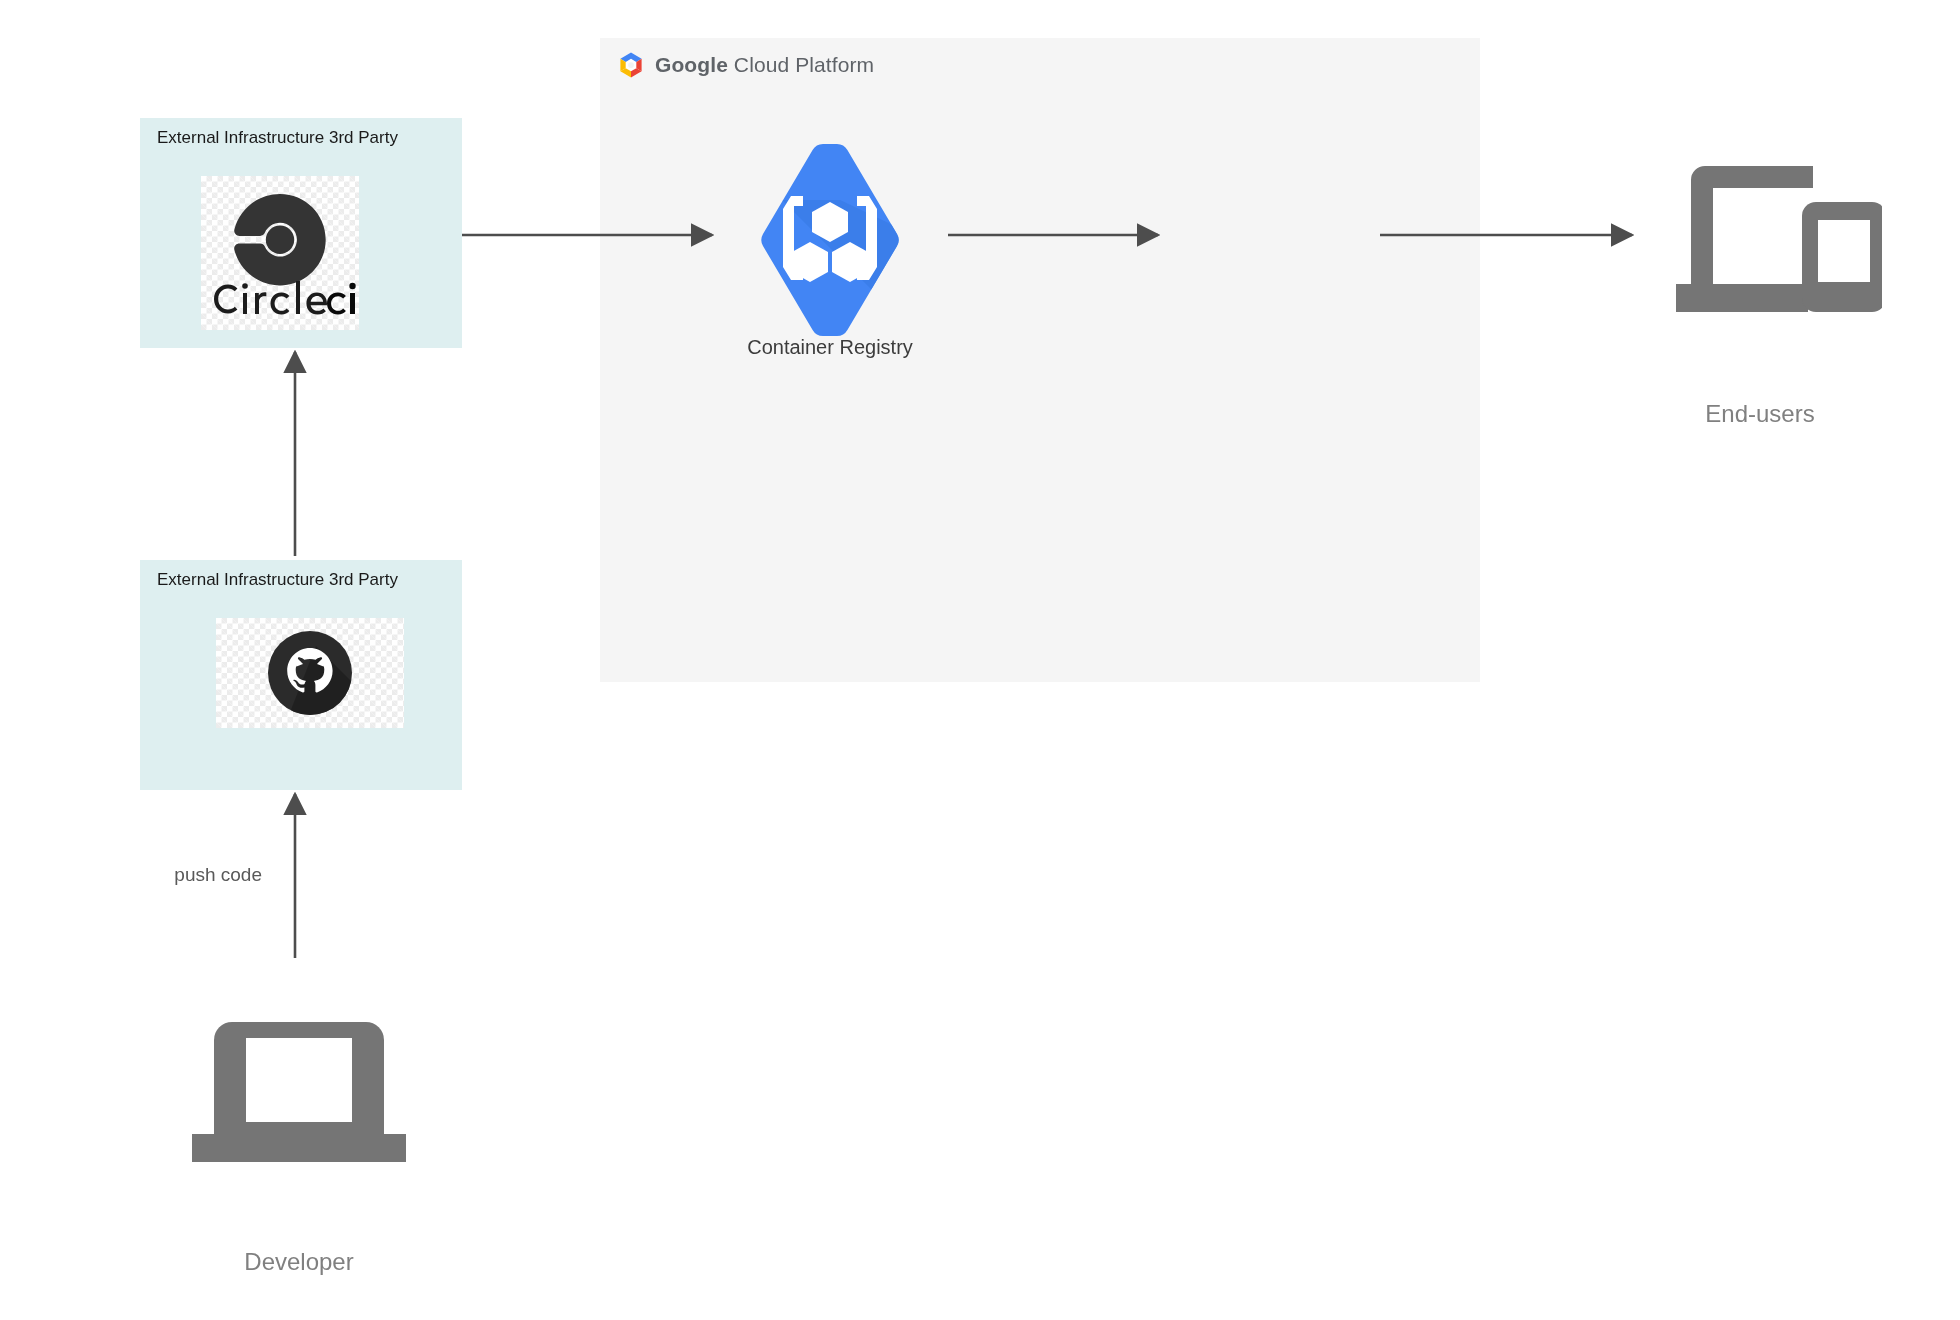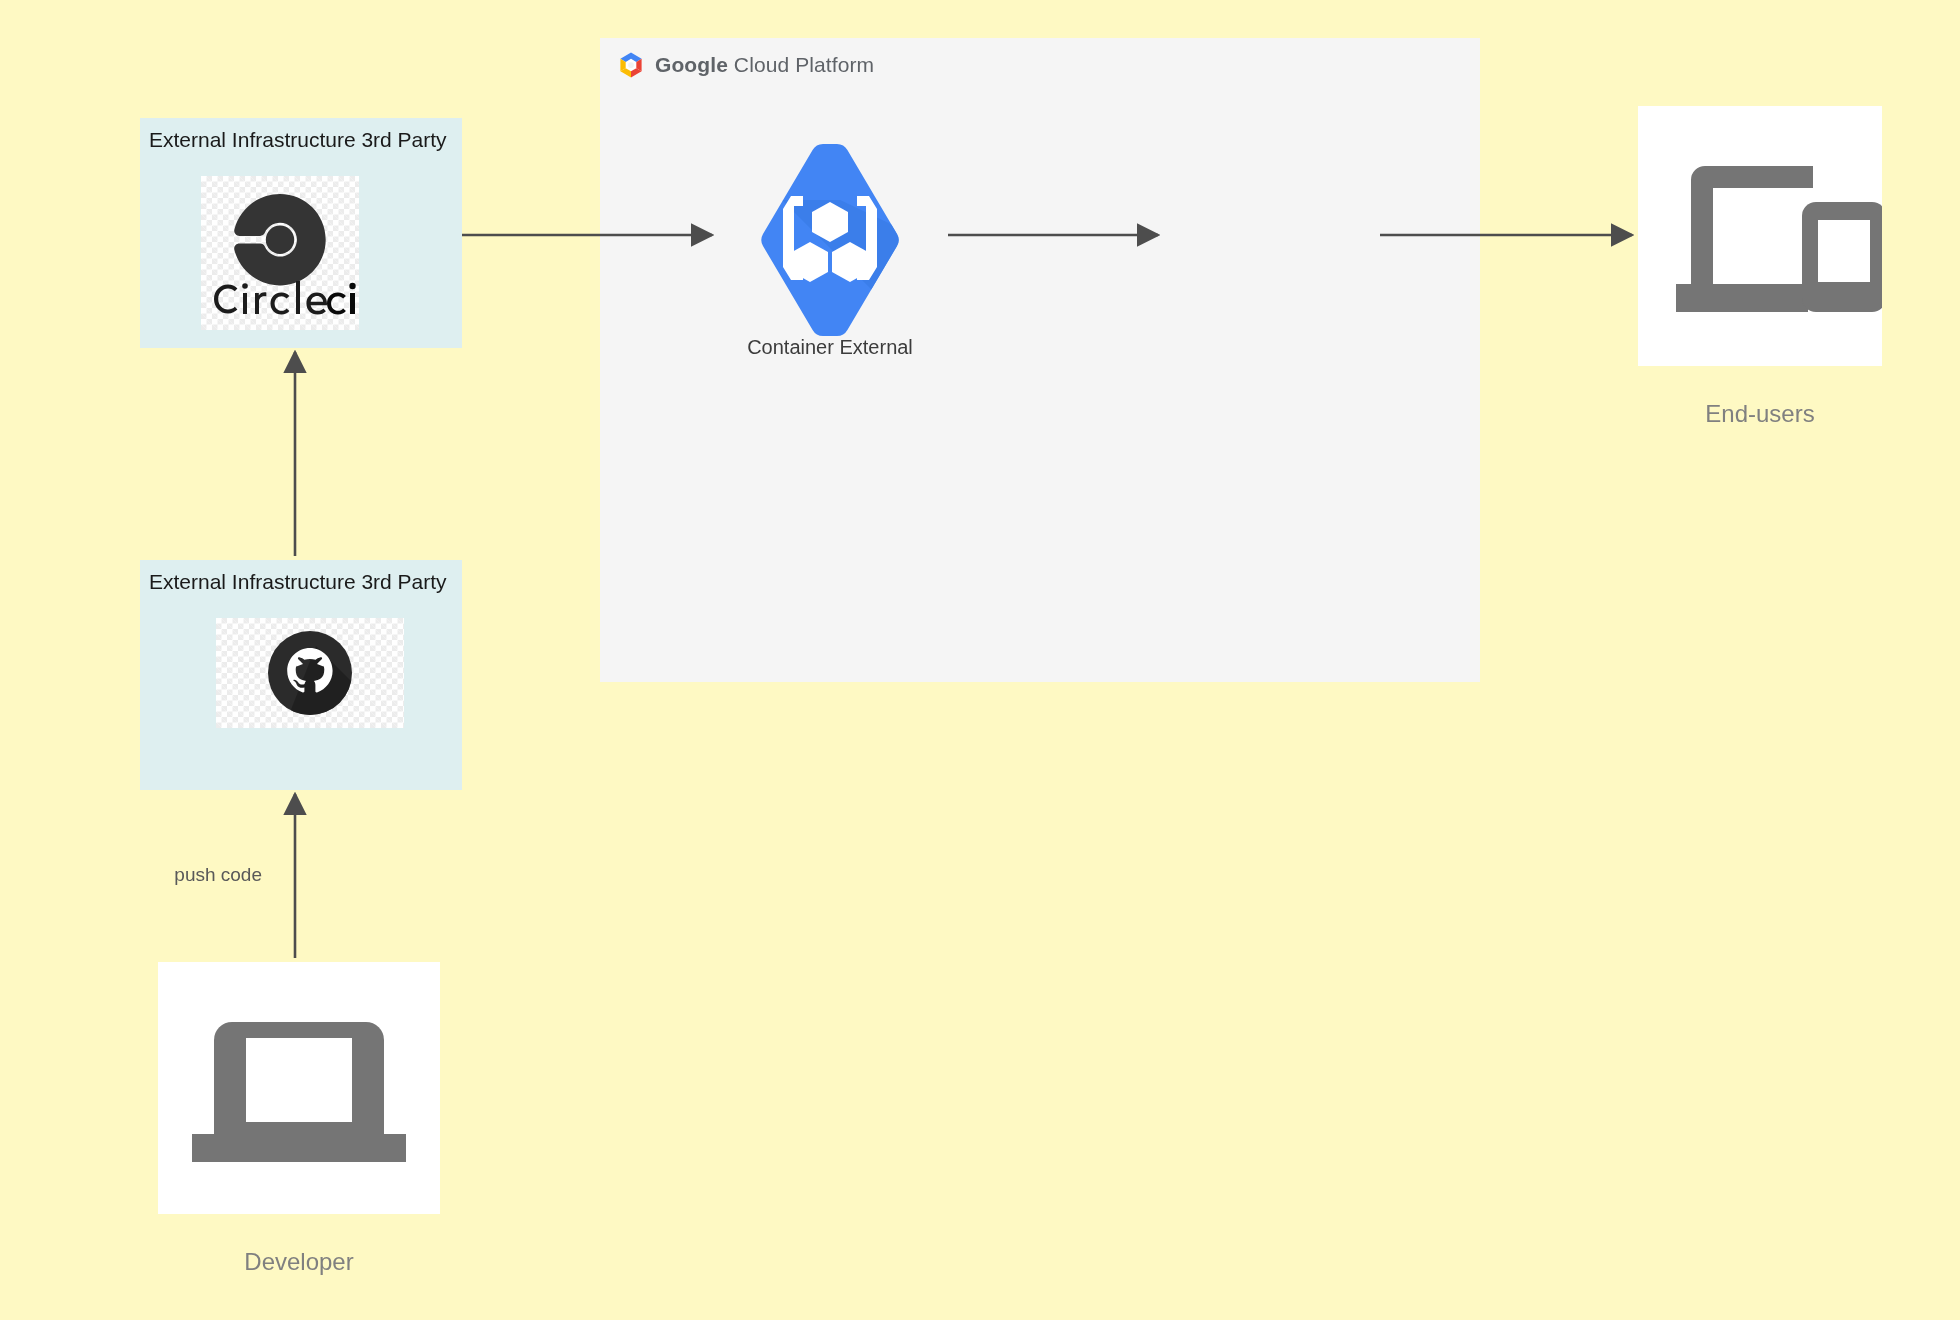--- a/index.html
+++ b/index.html
@@ -4,21 +4,21 @@
 <style>
   html, body {
     margin: 0;
     padding: 0;
     background: #000000;
   }
   #stage {
     position: relative;
     width: 1960px;
     height: 1320px;
-    background: #fef9c3;
+    background: #ffffff;
     font-family: "Liberation Sans", sans-serif;
     overflow: hidden;
   }
   .abs { position: absolute; }
 
   
   #gcp-panel {
     left: 600px;
     top: 38px;
     width: 880px;
@@ -41,23 +41,23 @@
     white-space: nowrap;
   }
   .gcp-title .g-bold { color: #5f6368; font-weight: bold; }
 
   
   .party-box {
     background: #deeff0;
   }
   .party-label {
     position: absolute;
-    left: 9px;
+    left: 17px;
     top: 10px;
-    font-size: 21px;
+    font-size: 17px;
     color: #1a1a1a;
     white-space: nowrap;
   }
   .logo-plate {
     position: absolute;
     background-color: #ffffff;
     background-image:
       linear-gradient(45deg, #ececec 25%, transparent 25%, transparent 75%, #ececec 75%),
       linear-gradient(45deg, #ececec 25%, transparent 25%, transparent 75%, #ececec 75%);
     background-size: 11px 11px;
@@ -139,21 +139,21 @@
           <path d="M62 62 L200 200 L200 100 L120 62 Z" fill="#3a7de8" opacity="0.85"></path>
         </g>
         <g fill="#ffffff">
           <path d="M83 58 L71 58 L63 71 L63 129 L71 142 L83 142 L83 132 L74 132 L74 68 L83 68 Z"></path>
           <path d="M137 58 L149 58 L157 71 L157 129 L149 142 L137 142 L137 132 L146 132 L146 68 L137 68 Z"></path>
           <polygon points="110,64 128,74 128,94 110,104 92,94 92,74"></polygon>
           <polygon points="90,104 108,114 108,134 90,144 72,134 72,114"></polygon>
           <polygon points="130,104 148,114 148,134 130,144 112,134 112,114"></polygon>
         </g>
       </svg>
-      <div class="node-caption" style="left:0; top:198px; width:220px;">Container External</div>
+      <div class="node-caption" style="left:0; top:198px; width:220px;">Container Registry</div>
     </div>
 
 
   </div>
 
   <div class="party-box abs" style="left:140px; top:118px; width:322px; height:230px;">
     <div class="party-label">External Infrastructure 3rd Party</div>
     <div class="logo-plate" style="left:61px; top:58px; width:158px; height:154px;">
       <svg viewBox="0 0 158 154">
         <g fill="#343434">

